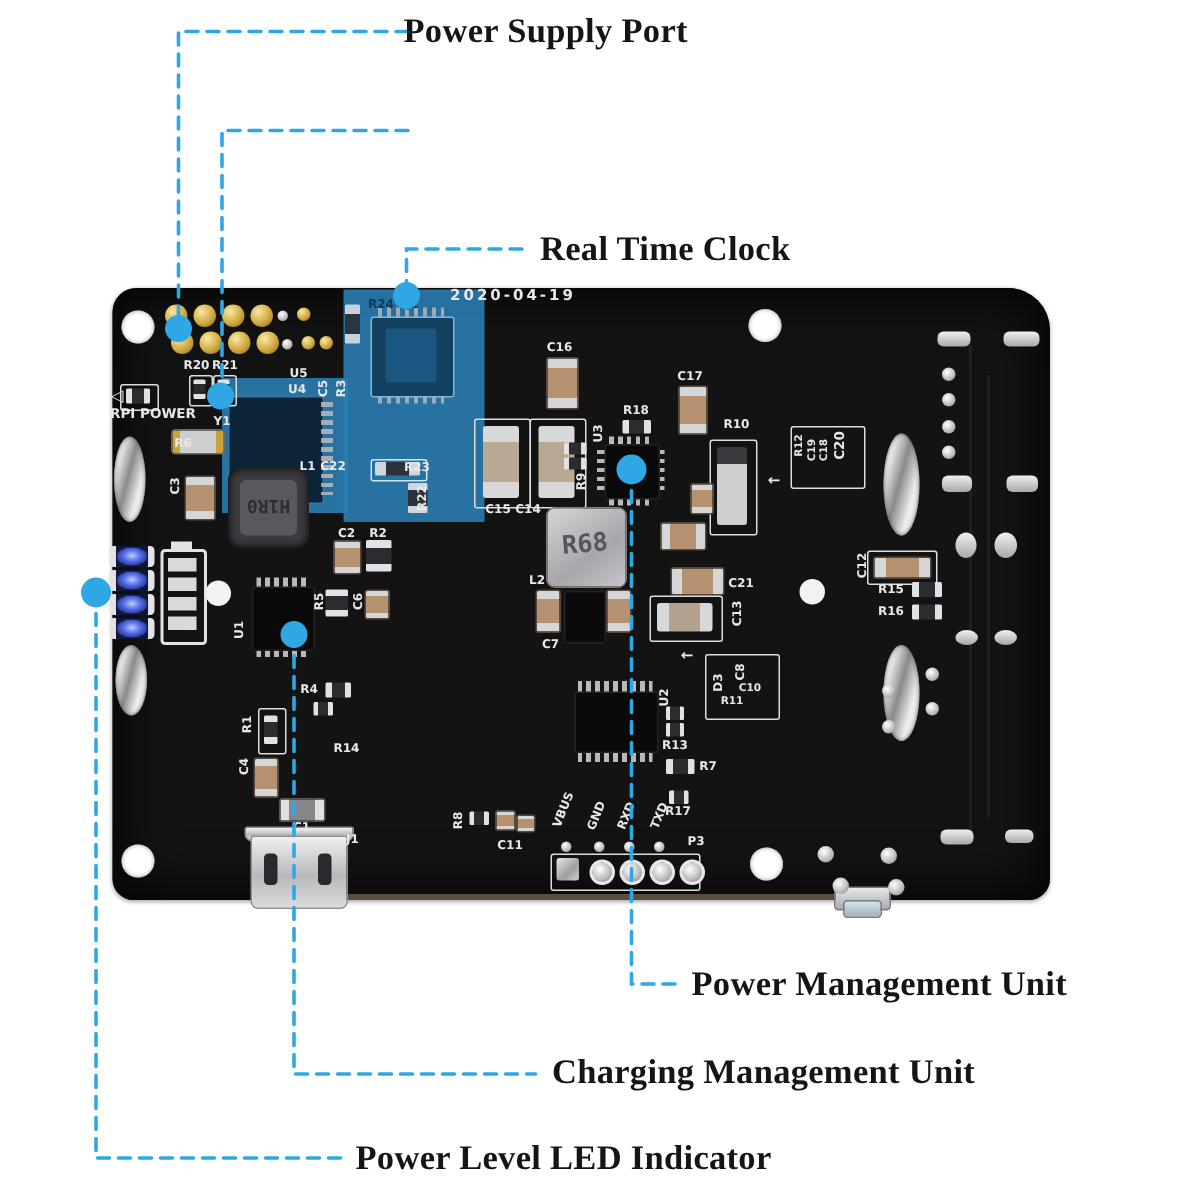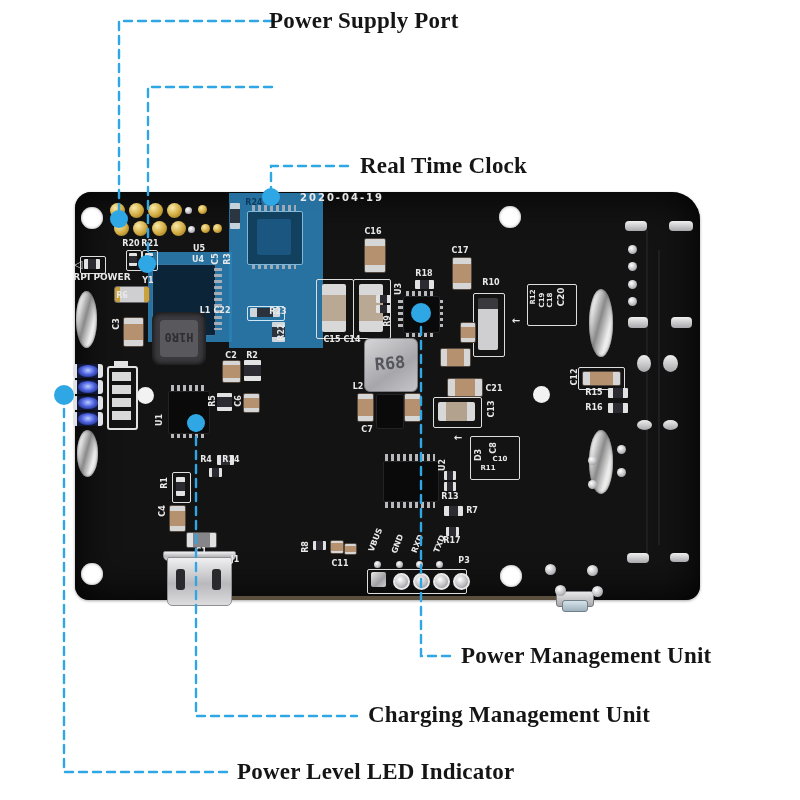--- a/index.html
+++ b/index.html
@@ -260,21 +260,21 @@
       <span class="sk" style="left: 222px; top: 311px; transform: translate(-50%, -50%);">C22</span>
       <span class="sk" style="left: 278px; top: 312px; transform: translate(-50%, -50%);">R23</span>
       <span class="sk" style="left: 282px; top: 332px; transform: translate(-50%, -50%) rotate(-90deg);">R22</span>
       <span class="sk" style="left: 117px; top: 324px; transform: translate(-50%, -50%) rotate(-90deg);">C3</span>
       <span class="sk" style="left: 231px; top: 356px; transform: translate(-50%, -50%);">C2</span>
       <span class="sk" style="left: 252px; top: 356px; transform: translate(-50%, -50%);">R2</span>
       <span class="sk" style="left: 213px; top: 401px; transform: translate(-50%, -50%) rotate(-90deg);">R5</span>
       <span class="sk" style="left: 239px; top: 401px; transform: translate(-50%, -50%) rotate(-90deg);">C6</span>
       <span class="sk" style="left: 160px; top: 420px; transform: translate(-50%, -50%) rotate(-90deg);">U1</span>
       <span class="sk" style="left: 206px; top: 460px; transform: translate(-50%, -50%);">R4</span>
-      <span class="sk" style="left: 231px; top: 460px; transform: translate(-50%, -50%);">R14</span>
+      <span class="sk" style="left: 231px; top: 499px; transform: translate(-50%, -50%);">R14</span>
       <span class="sk" style="left: 165px; top: 483px; transform: translate(-50%, -50%) rotate(-90deg);">R1</span>
       <span class="sk" style="left: 163px; top: 511px; transform: translate(-50%, -50%) rotate(-90deg);">C4</span>
       <span class="sk" style="left: 201px; top: 552px; transform: translate(-50%, -50%);">C1</span>
       <span class="sk" style="left: 235px; top: 560px; transform: translate(-50%, -50%);">J1</span>
       <span class="sk" style="left: 373px; top: 232px; transform: translate(-50%, -50%);">C16</span>
       <span class="sk" style="left: 460px; top: 251px; transform: translate(-50%, -50%);">C17</span>
       <span class="sk" style="left: 424px; top: 274px; transform: translate(-50%, -50%);">R18</span>
       <span class="sk" style="left: 399px; top: 289px; transform: translate(-50%, -50%) rotate(-90deg);">U3</span>
       <span class="sk" style="left: 388px; top: 321px; transform: translate(-50%, -50%) rotate(-90deg);">R9</span>
       <span class="sk" style="left: 491px; top: 283px; transform: translate(-50%, -50%);">R10</span>

